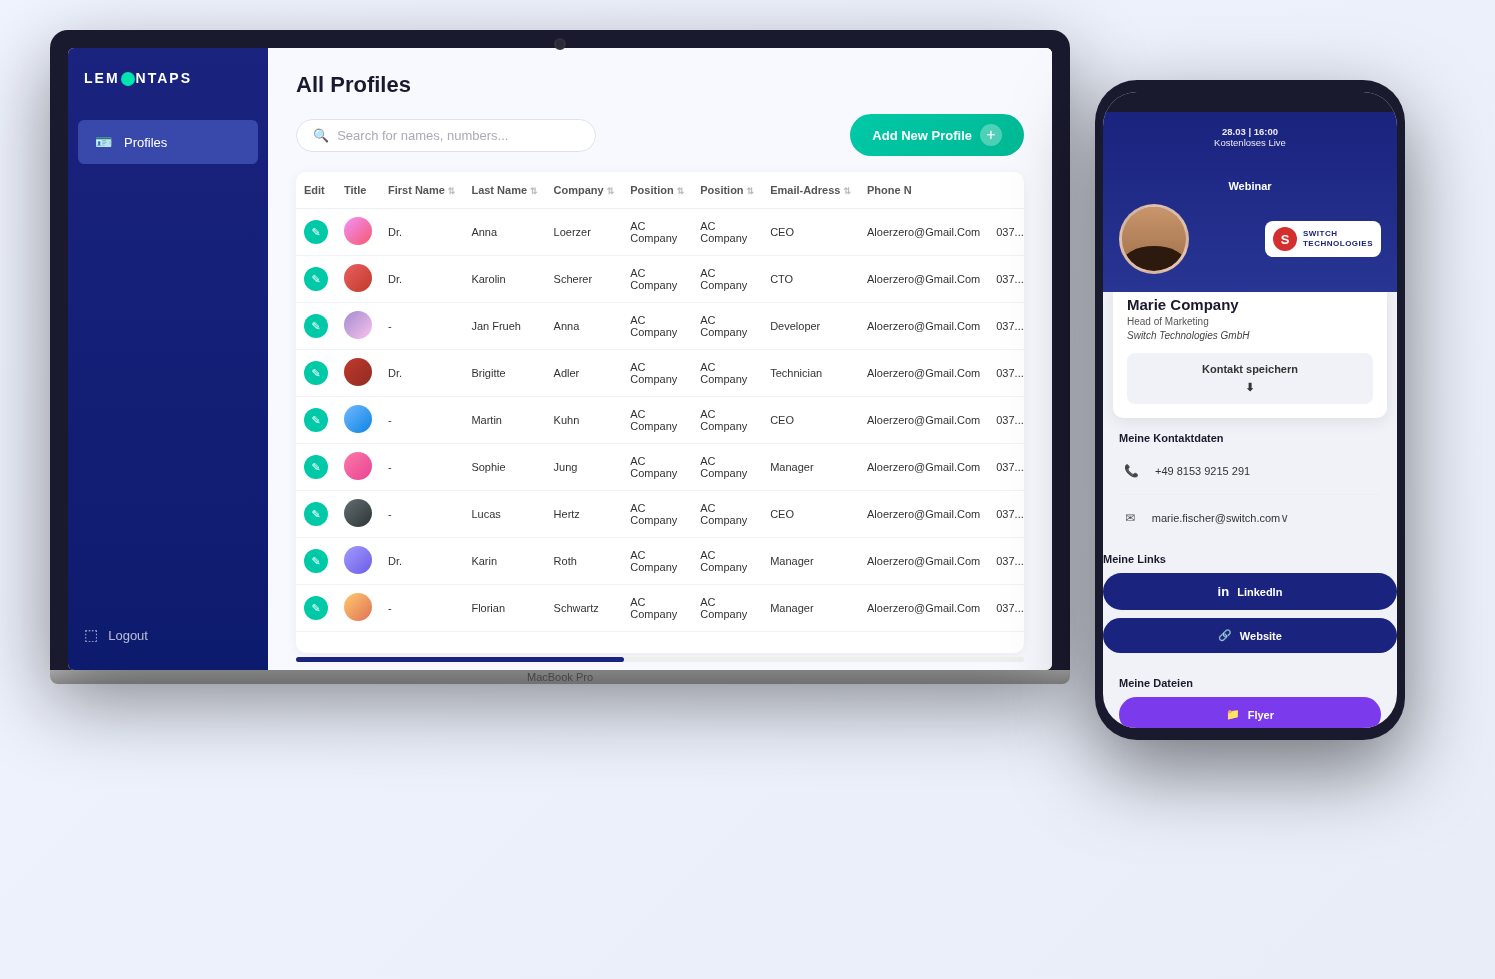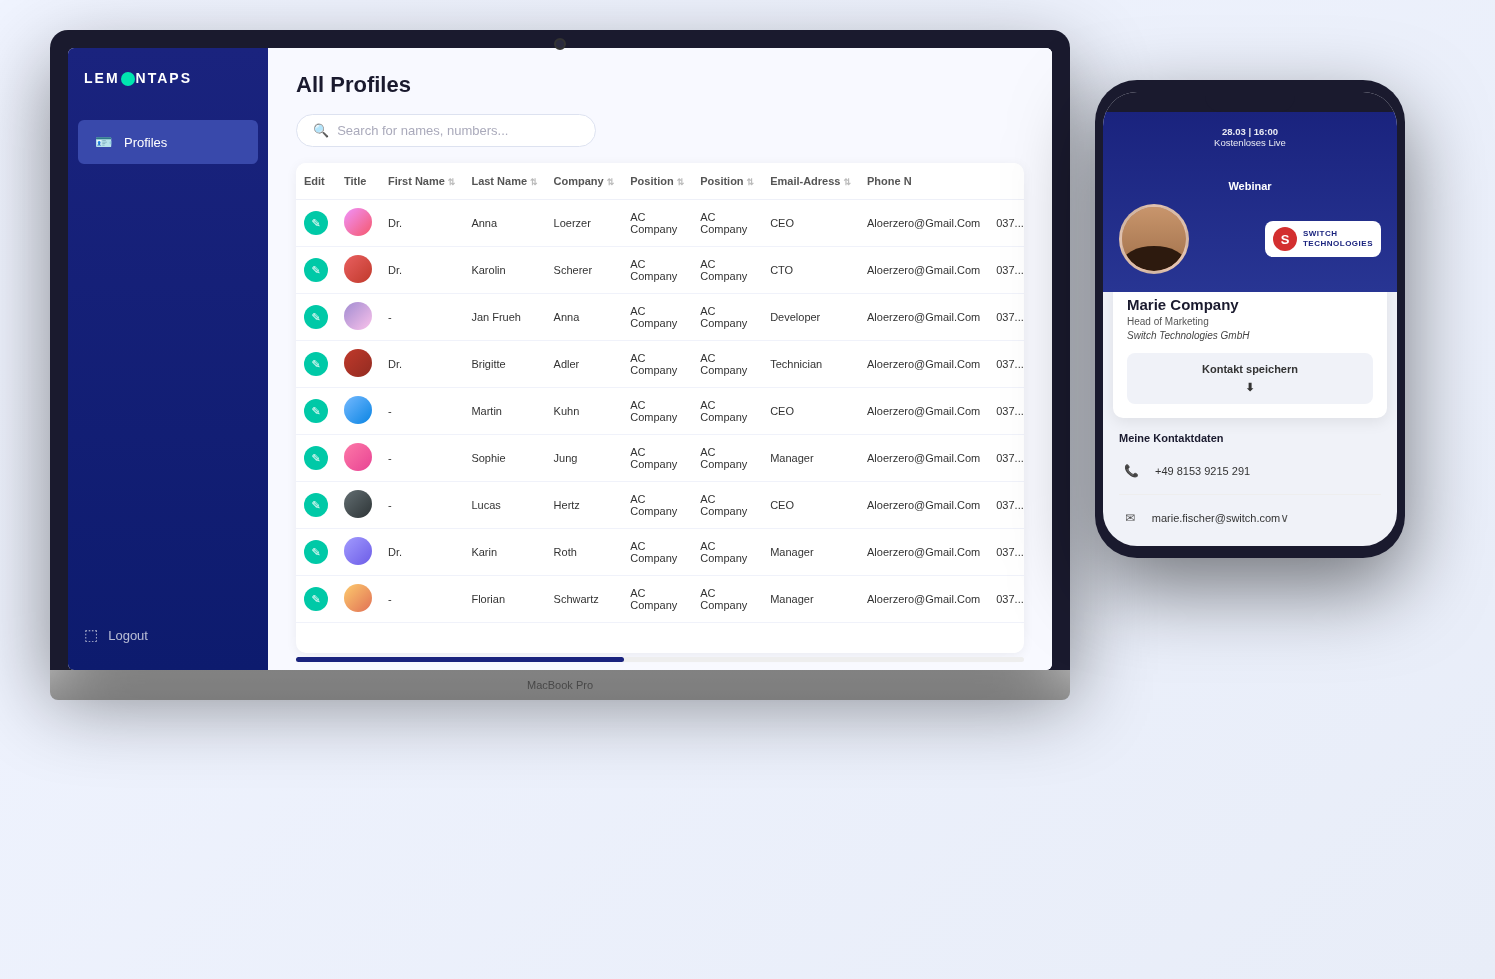--- a/index.html
+++ b/index.html
@@ -35,21 +35,21 @@
     .laptop-screen {
       width: 100%;
       height: 100%;
       background: #fff;
       border-radius: 6px;
       overflow: hidden;
       display: flex;
     }
     .laptop-base {
       width: 1020px;
-      height: 30px;
+      height: 14px;
       background: linear-gradient(180deg, #c8c8c8 0%, #a0a0a0 100%);
       border-radius: 0 0 8px 8px;
       display: flex;
       align-items: center;
       justify-content: center;
       font-size: 11px;
       color: #666;
       font-weight: 500;
     }
     .laptop-notch {
@@ -276,21 +276,21 @@
       background: #1a237e;
       border-radius: 3px;
     }
 
     
     .phone-shell {
       position: absolute;
       right: 90px;
       top: 80px;
       width: 310px;
-      height: 478px;
+      height: 660px;
       background: #1a1a2e;
       border-radius: 42px;
       padding: 12px 8px;
       box-shadow: 0 30px 80px rgba(0,0,0,0.5);
       z-index: 10;
     }
     .phone-screen {
       width: 100%;
       height: 100%;
       background: #f0f2f8;
@@ -532,20 +532,24 @@
       </div>
 
       <div class="main-content">
         <div class="main-header">
           <div class="main-title">All Profiles</div>
           <div class="toolbar">
             <div class="search-box">
               <span class="search-icon">🔍</span>
               <span class="search-input-fake">Search for names, numbers...</span>
             </div>
+            <button class="add-btn">
+              <span>Add New Profile</span>
+              <span class="add-btn-plus">+</span>
+            </button>
           </div>
         </div>
 
         <div class="table-container">
           <table>
             <thead>
               <tr>
                 <th><span>Edit</span></th>
                 <th><span>Title</span></th>
                 <th><span>First Name</span><span class="sort-arrows">⇅</span></th>
@@ -771,20 +775,24 @@
         <div class="phone-contact-icon">✉</div>
         <div class="contact-row-expand">
           <span>marie.fischer@switch.com</span>
           <span class="expand-arrow">∨</span>
         </div>
       </div>
     </div>
 
     <div class="phone-links-section">
       <div class="phone-section-title">Meine Links</div>
+      <button class="phone-link-btn btn-linkedin">
+        <span style="font-size:13px;">in</span>
+        <span>LinkedIn</span>
+      </button>
       <button class="phone-link-btn btn-website">
         <span>🔗</span>
         <span>Website</span>
       </button>
     </div>
 
     <div class="phone-files-section">
       <div class="phone-section-title">Meine Dateien</div>
       <button class="phone-link-btn btn-flyer">
         <span>📁</span>

